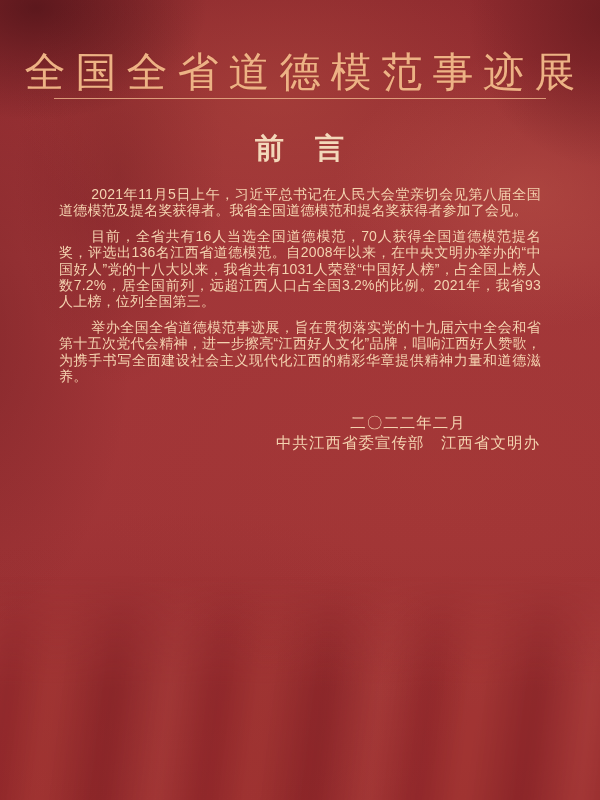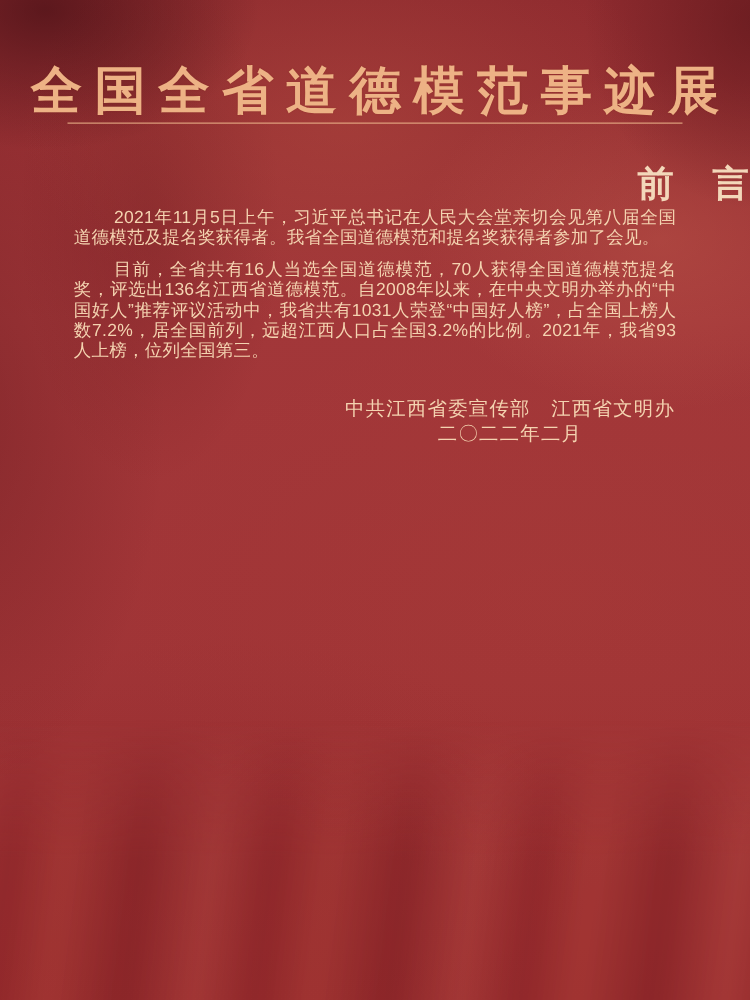--- a/index.html
+++ b/index.html
@@ -39,41 +39,41 @@
     filter: blur(7px);
     -webkit-mask-image: linear-gradient(180deg, transparent 0%, #000 45%);
     mask-image: linear-gradient(180deg, transparent 0%, #000 45%);
   }
   .layer { position: relative; z-index: 2; }
 
   .title {
     margin: 0; padding-top: 51px;
     text-align: center;
     font-family: "Liberation Serif", "DejaVu Serif", serif;
-    font-weight: 700;
+    font-weight: 400;
     font-size: 41px; line-height: 42px;
     letter-spacing: 10px; padding-left: 10px;
     color: #edb285;
     text-shadow: 0 0 1px rgba(120,40,20,0.35);
   }
   .title-underline {
     width: 492px; height: 1px;
     margin: 5px auto 0;
     background: rgba(238,182,140,0.8);
   }
   .preface-heading {
     margin: 0; margin-top: 34px;
-    text-align: right;
+    text-align: center;
     font-family: "Liberation Serif", "DejaVu Serif", serif;
     font-weight: 700;
     font-size: 29px; line-height: 30px;
     letter-spacing: 1px;
     color: #f3d8ba;
   }
-  .content { margin: 2px 59px 0 59px; }
+  .content { margin: 23px 59px 0 59px; }
   .content p {
     margin: 0 0 9px 0;
     font-size: 14px; line-height: 16.4px;
     letter-spacing: 0.2px;
     text-align: justify;
     text-indent: 2.3em;
     color: #f4d3b0;
   }
   .boxed-name {
     border: 1px solid rgba(244,211,176,0.95);
@@ -100,22 +100,23 @@
     <h1 class="title">全国全省道德模范事迹展</h1>
     <div class="title-underline"></div>
 
     <h2 class="preface-heading">前　言</h2>
 
     <div class="content">
       <p>2021年11月5日上午，习近平总书记在人民大会堂亲切会见第八届全国道德模范及提名奖获得者。我省全国道德模范和提名奖获得者参加了会见。</p>
 
 
 
-      <p>目前，全省共有16人当选全国道德模范，70人获得全国道德模范提名奖，评选出136名江西省道德模范。自2008年以来，在中央文明办举办的“中国好人”推荐评议活动中，我省共有1031人荣登“中国好人榜”，占全国上榜人数7.2%，居全国前列，远超江西人口占全国3.2%的比例。2021年，我省93人上榜，位列全国第三。</p>
+      <p>目前，全省共有16人当选全国道德模范，70人获得全国道德模范提名奖，评选出136名江西省道德模范。自2008年以来，在中央文明办举办的“中国好人”党的十八大以来，我省共有1031人荣登“中国好人榜”，占全国上榜人数7.2%，居全国前列，远超江西人口占全国3.2%的比例。2021年，我省93人上榜，位列全国第三。</p>
 
+      <p>举办全国全省道德模范事迹展，旨在贯彻落实党的十九届六中全会和省第十五次党代会精神，进一步擦亮“江西好人文化”品牌，唱响江西好人赞歌，为携手书写全面建设社会主义现代化江西的精彩华章提供精神力量和道德滋养。</p>
     </div>
 
     <div class="sign-block">
+      <div>二〇二二年二月</div>
       <div>中共江西省委宣传部　江西省文明办</div>
-      <div>二〇二二年二月</div>
     </div>
   </div>
 </div>
 
 </body></html>

